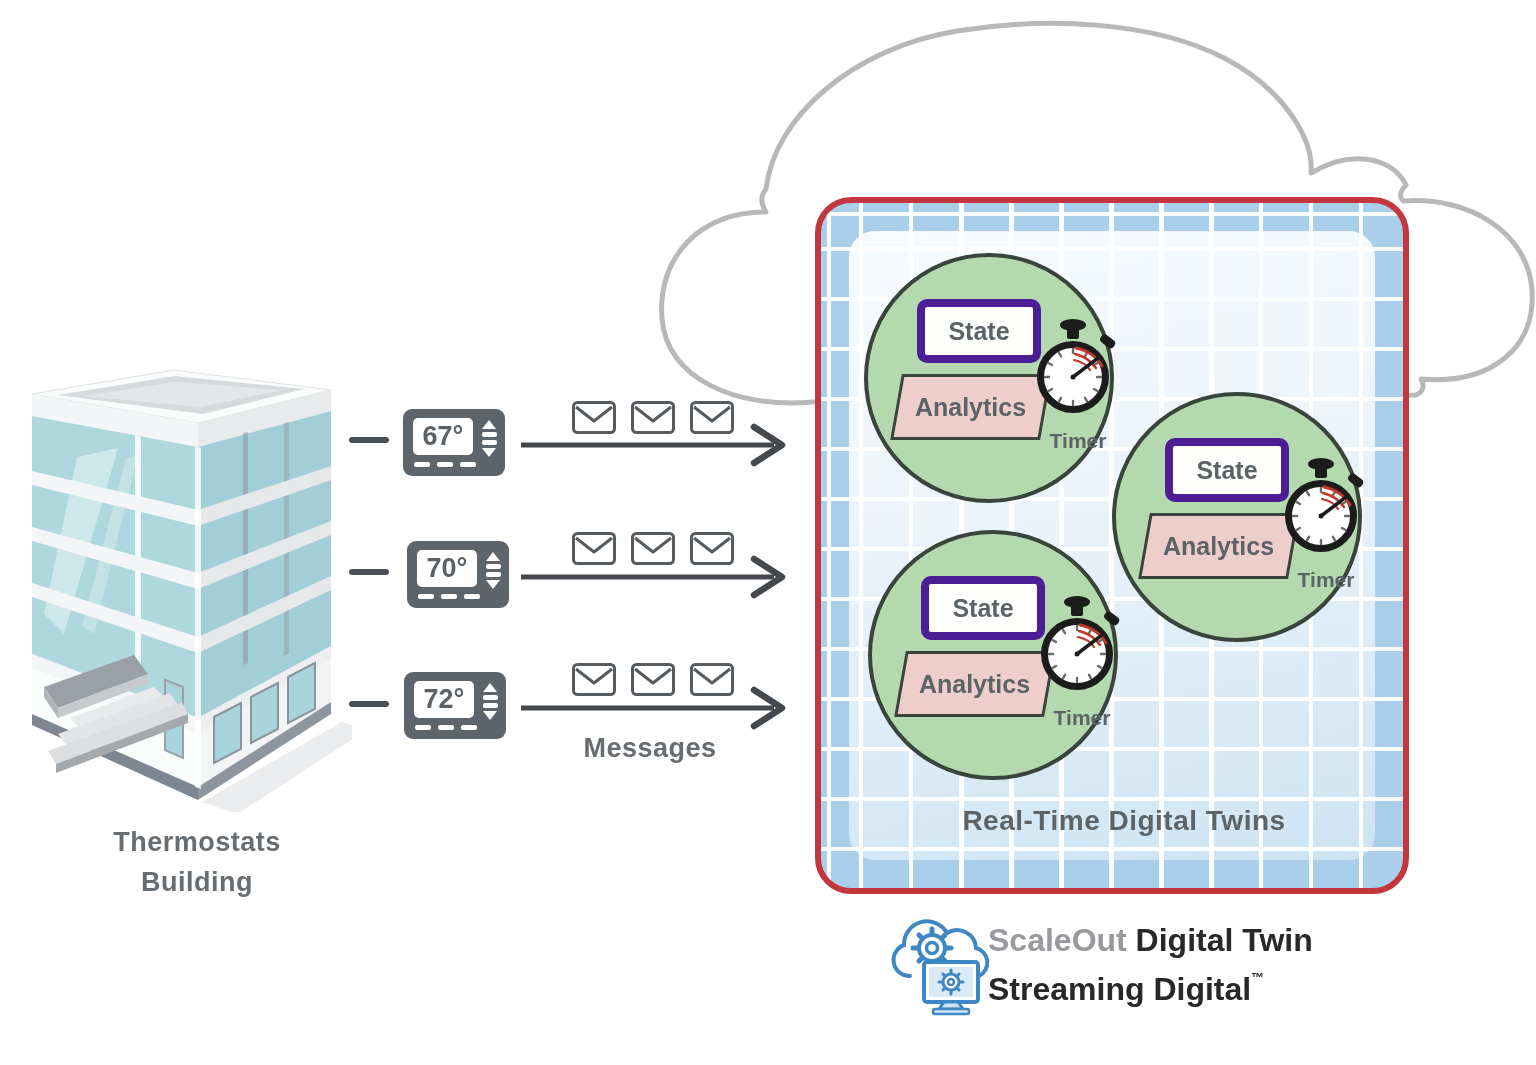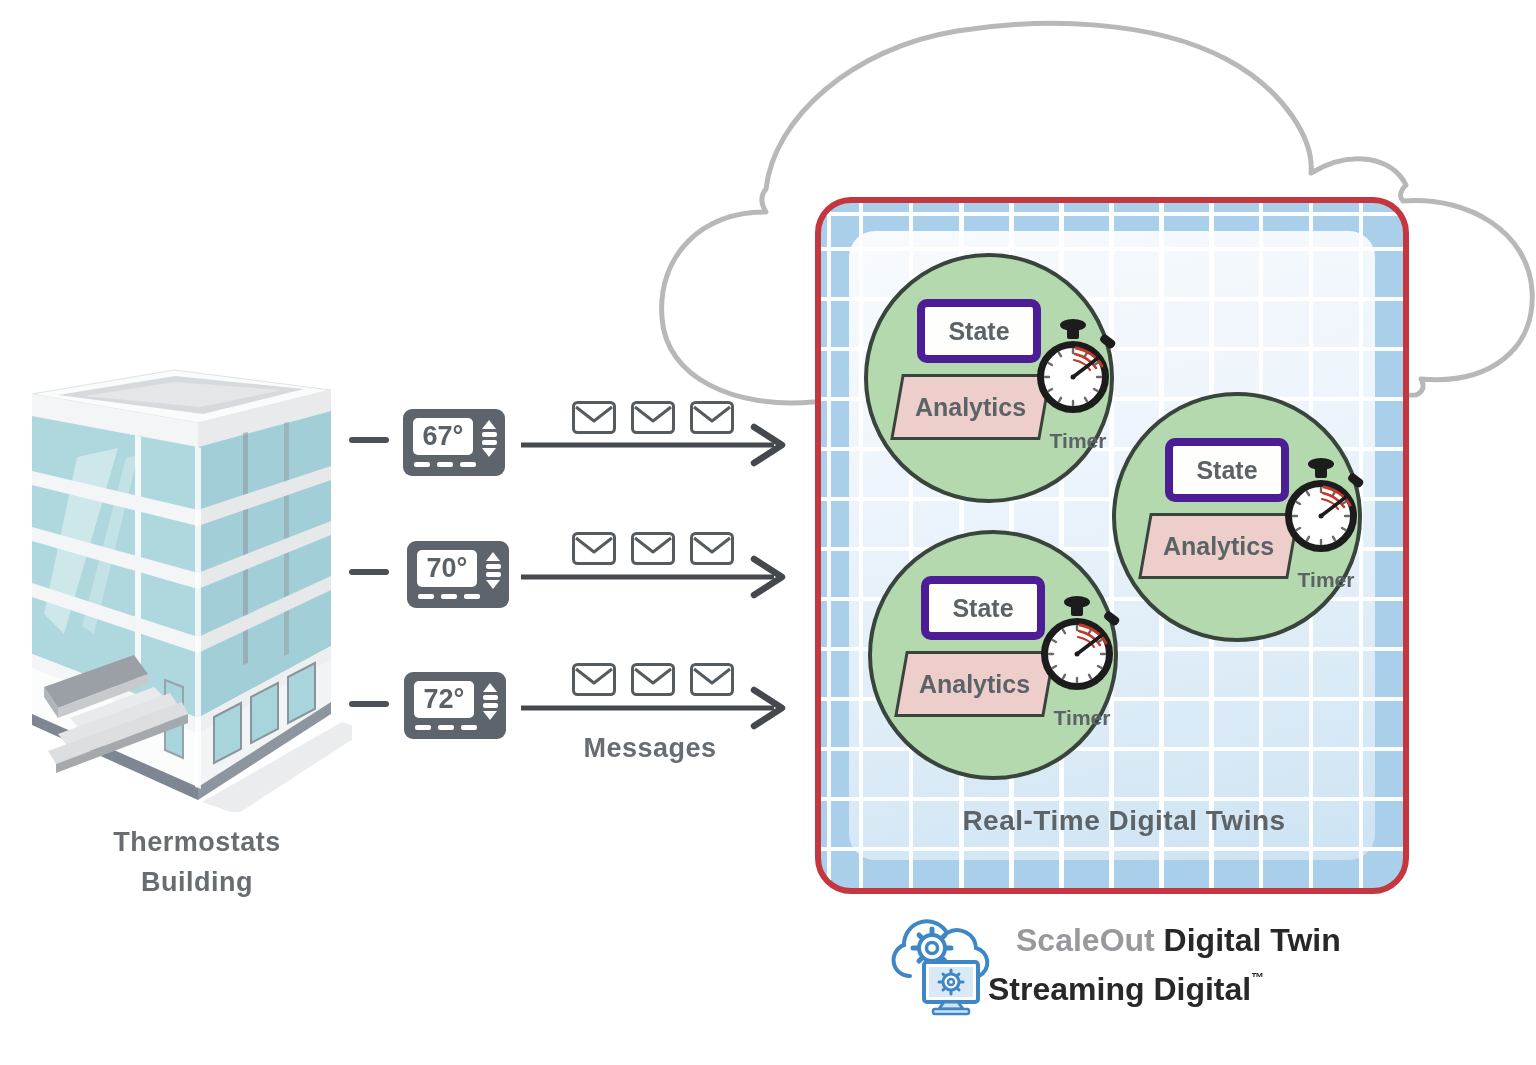--- a/index.html
+++ b/index.html
@@ -86,21 +86,21 @@
   }
   .twin .stopwatch{position:absolute;left:163px;top:64px;}
   .twin .timer{
     position:absolute;left:166px;top:176px;width:96px;text-align:center;
     font-size:21px;font-weight:bold;color:#5c6366;
   }
 
   
   #logo-icon{left:886px;top:904px;z-index:2;}
   #logo-text{left:988px;top:922px;z-index:2;font-weight:bold;font-size:32px;line-height:37px;white-space:nowrap;}
-  #logo-text .brand{color:#97999c;margin-left:28px;}
+  #logo-text .brand{color:#97999c;}
   #logo-text .prod{color:#282828;}
   #logo-text sup{font-size:13px;vertical-align:18px;}
 </style>
 </head>
 <body>
 
 <div id="canvas">
 
   <svg width="0" height="0" style="position:absolute" aria-hidden="true">
     <defs>

